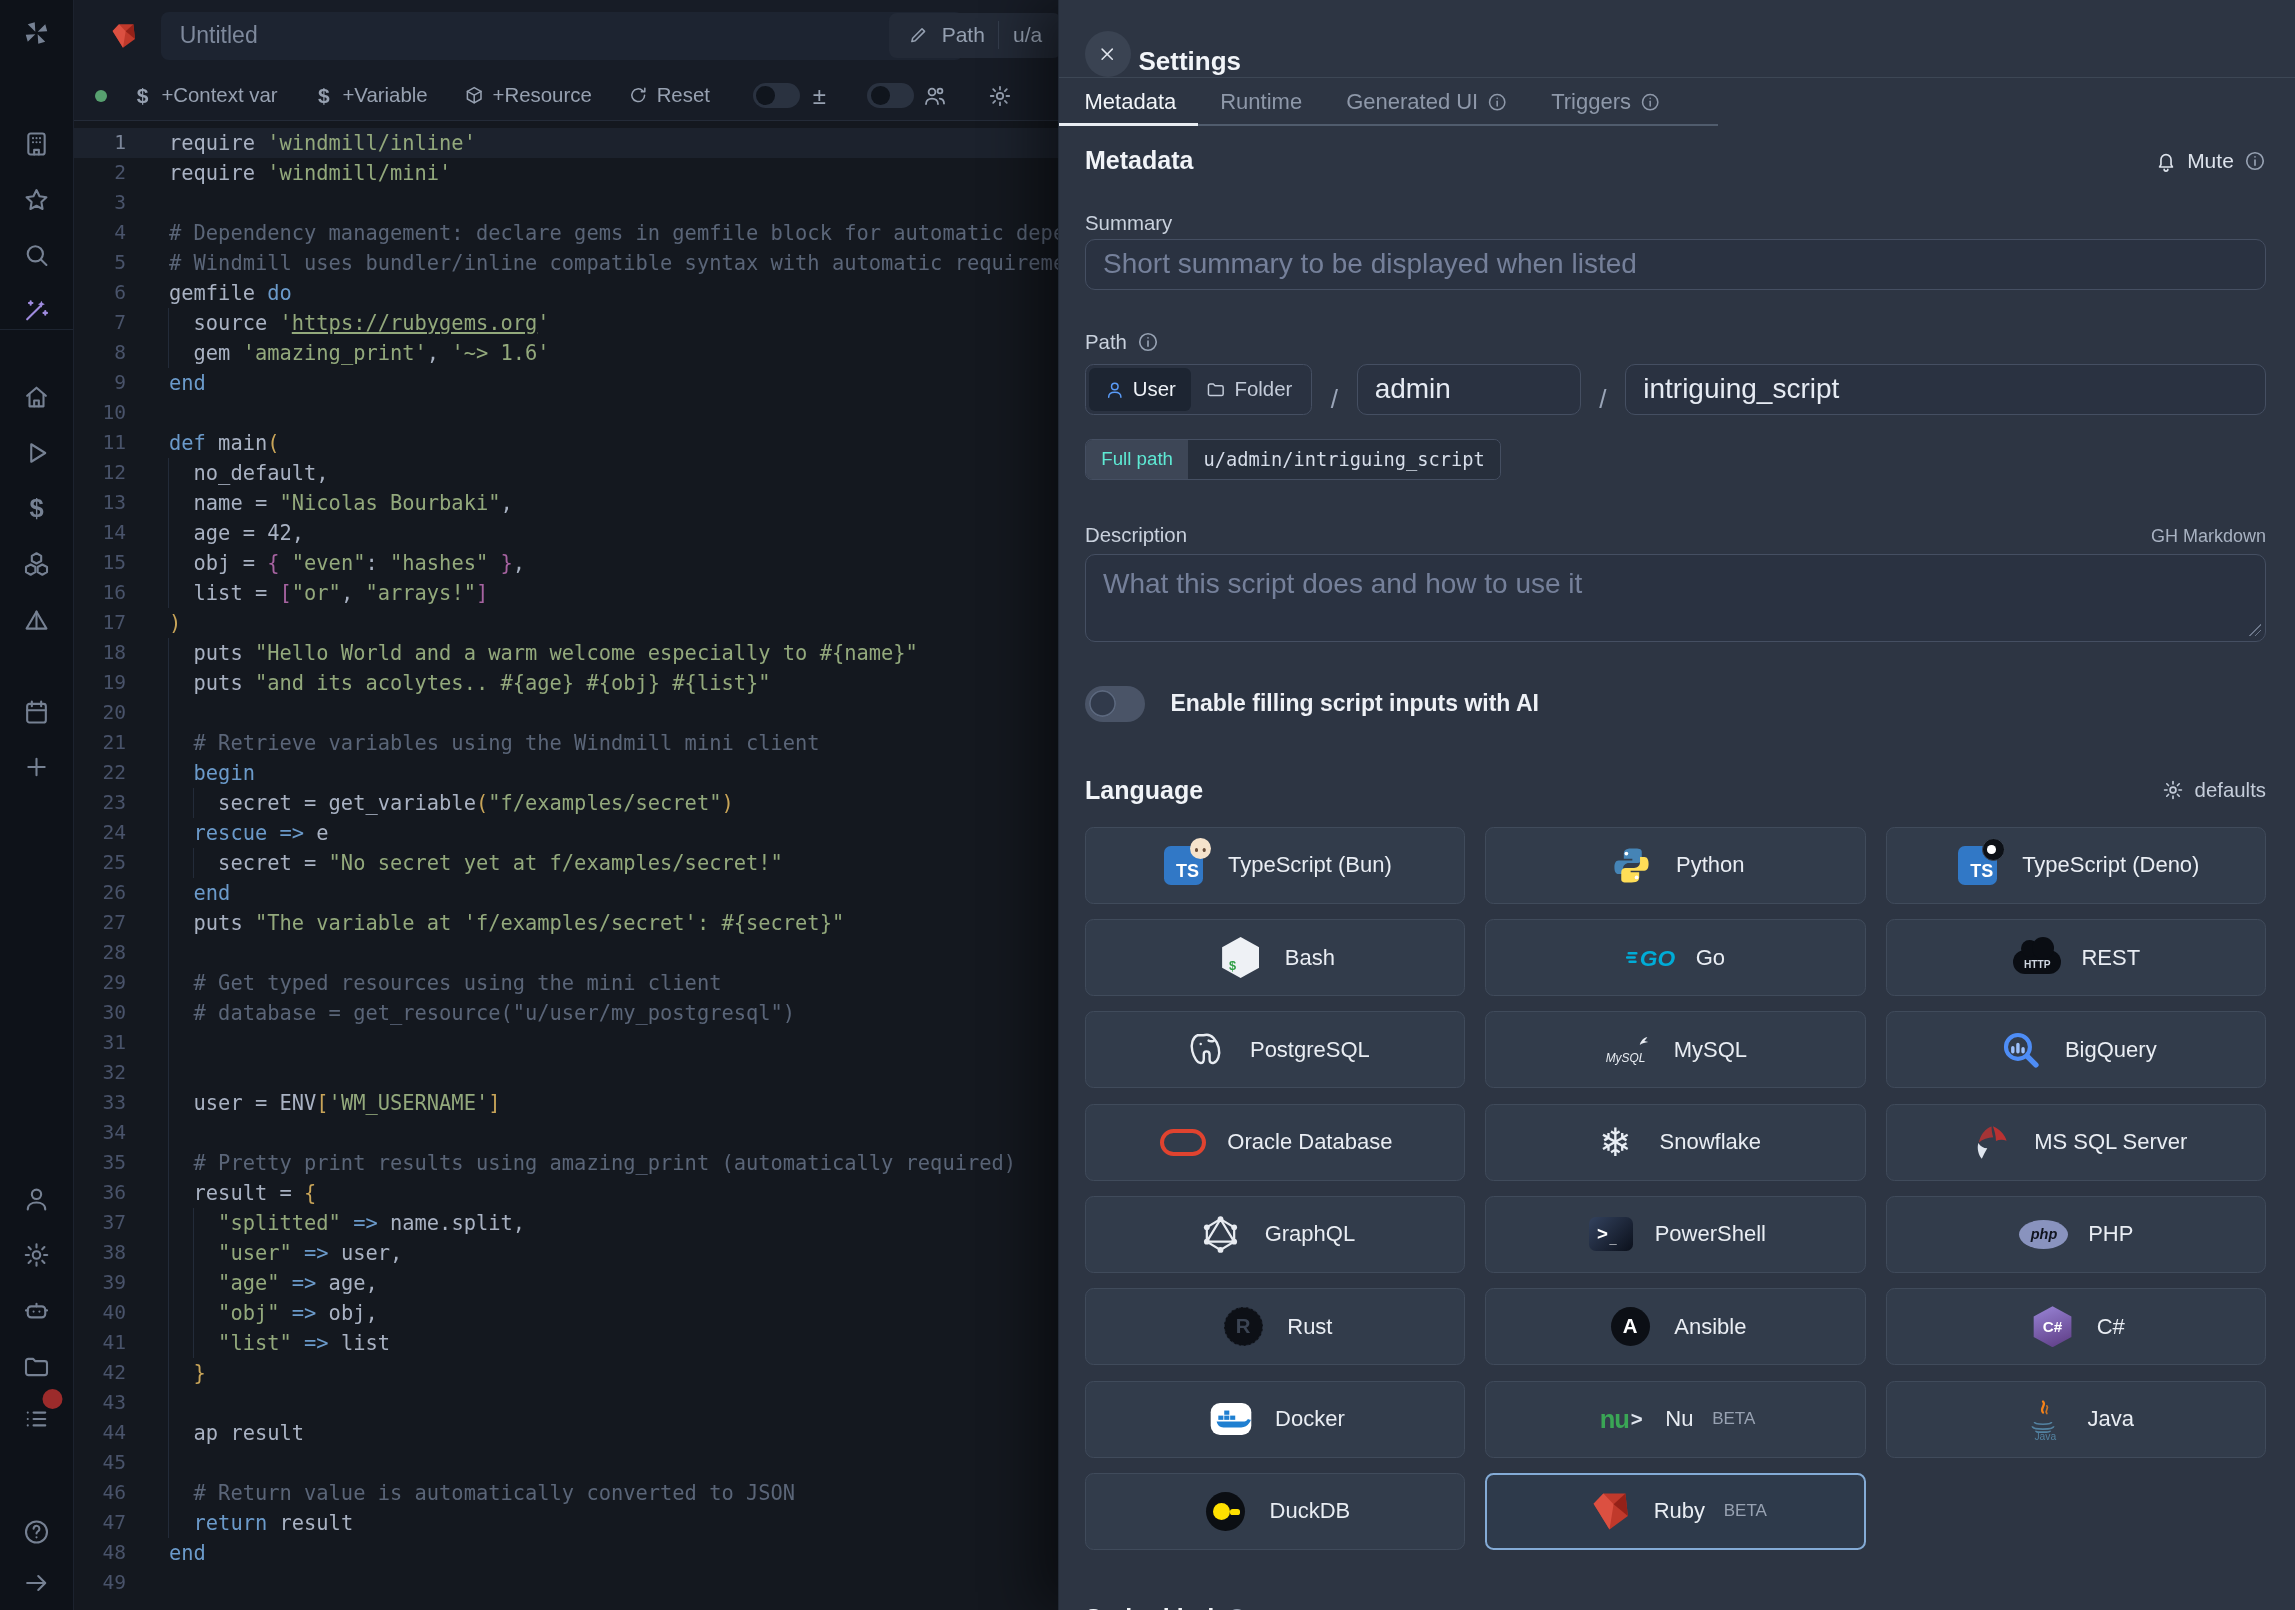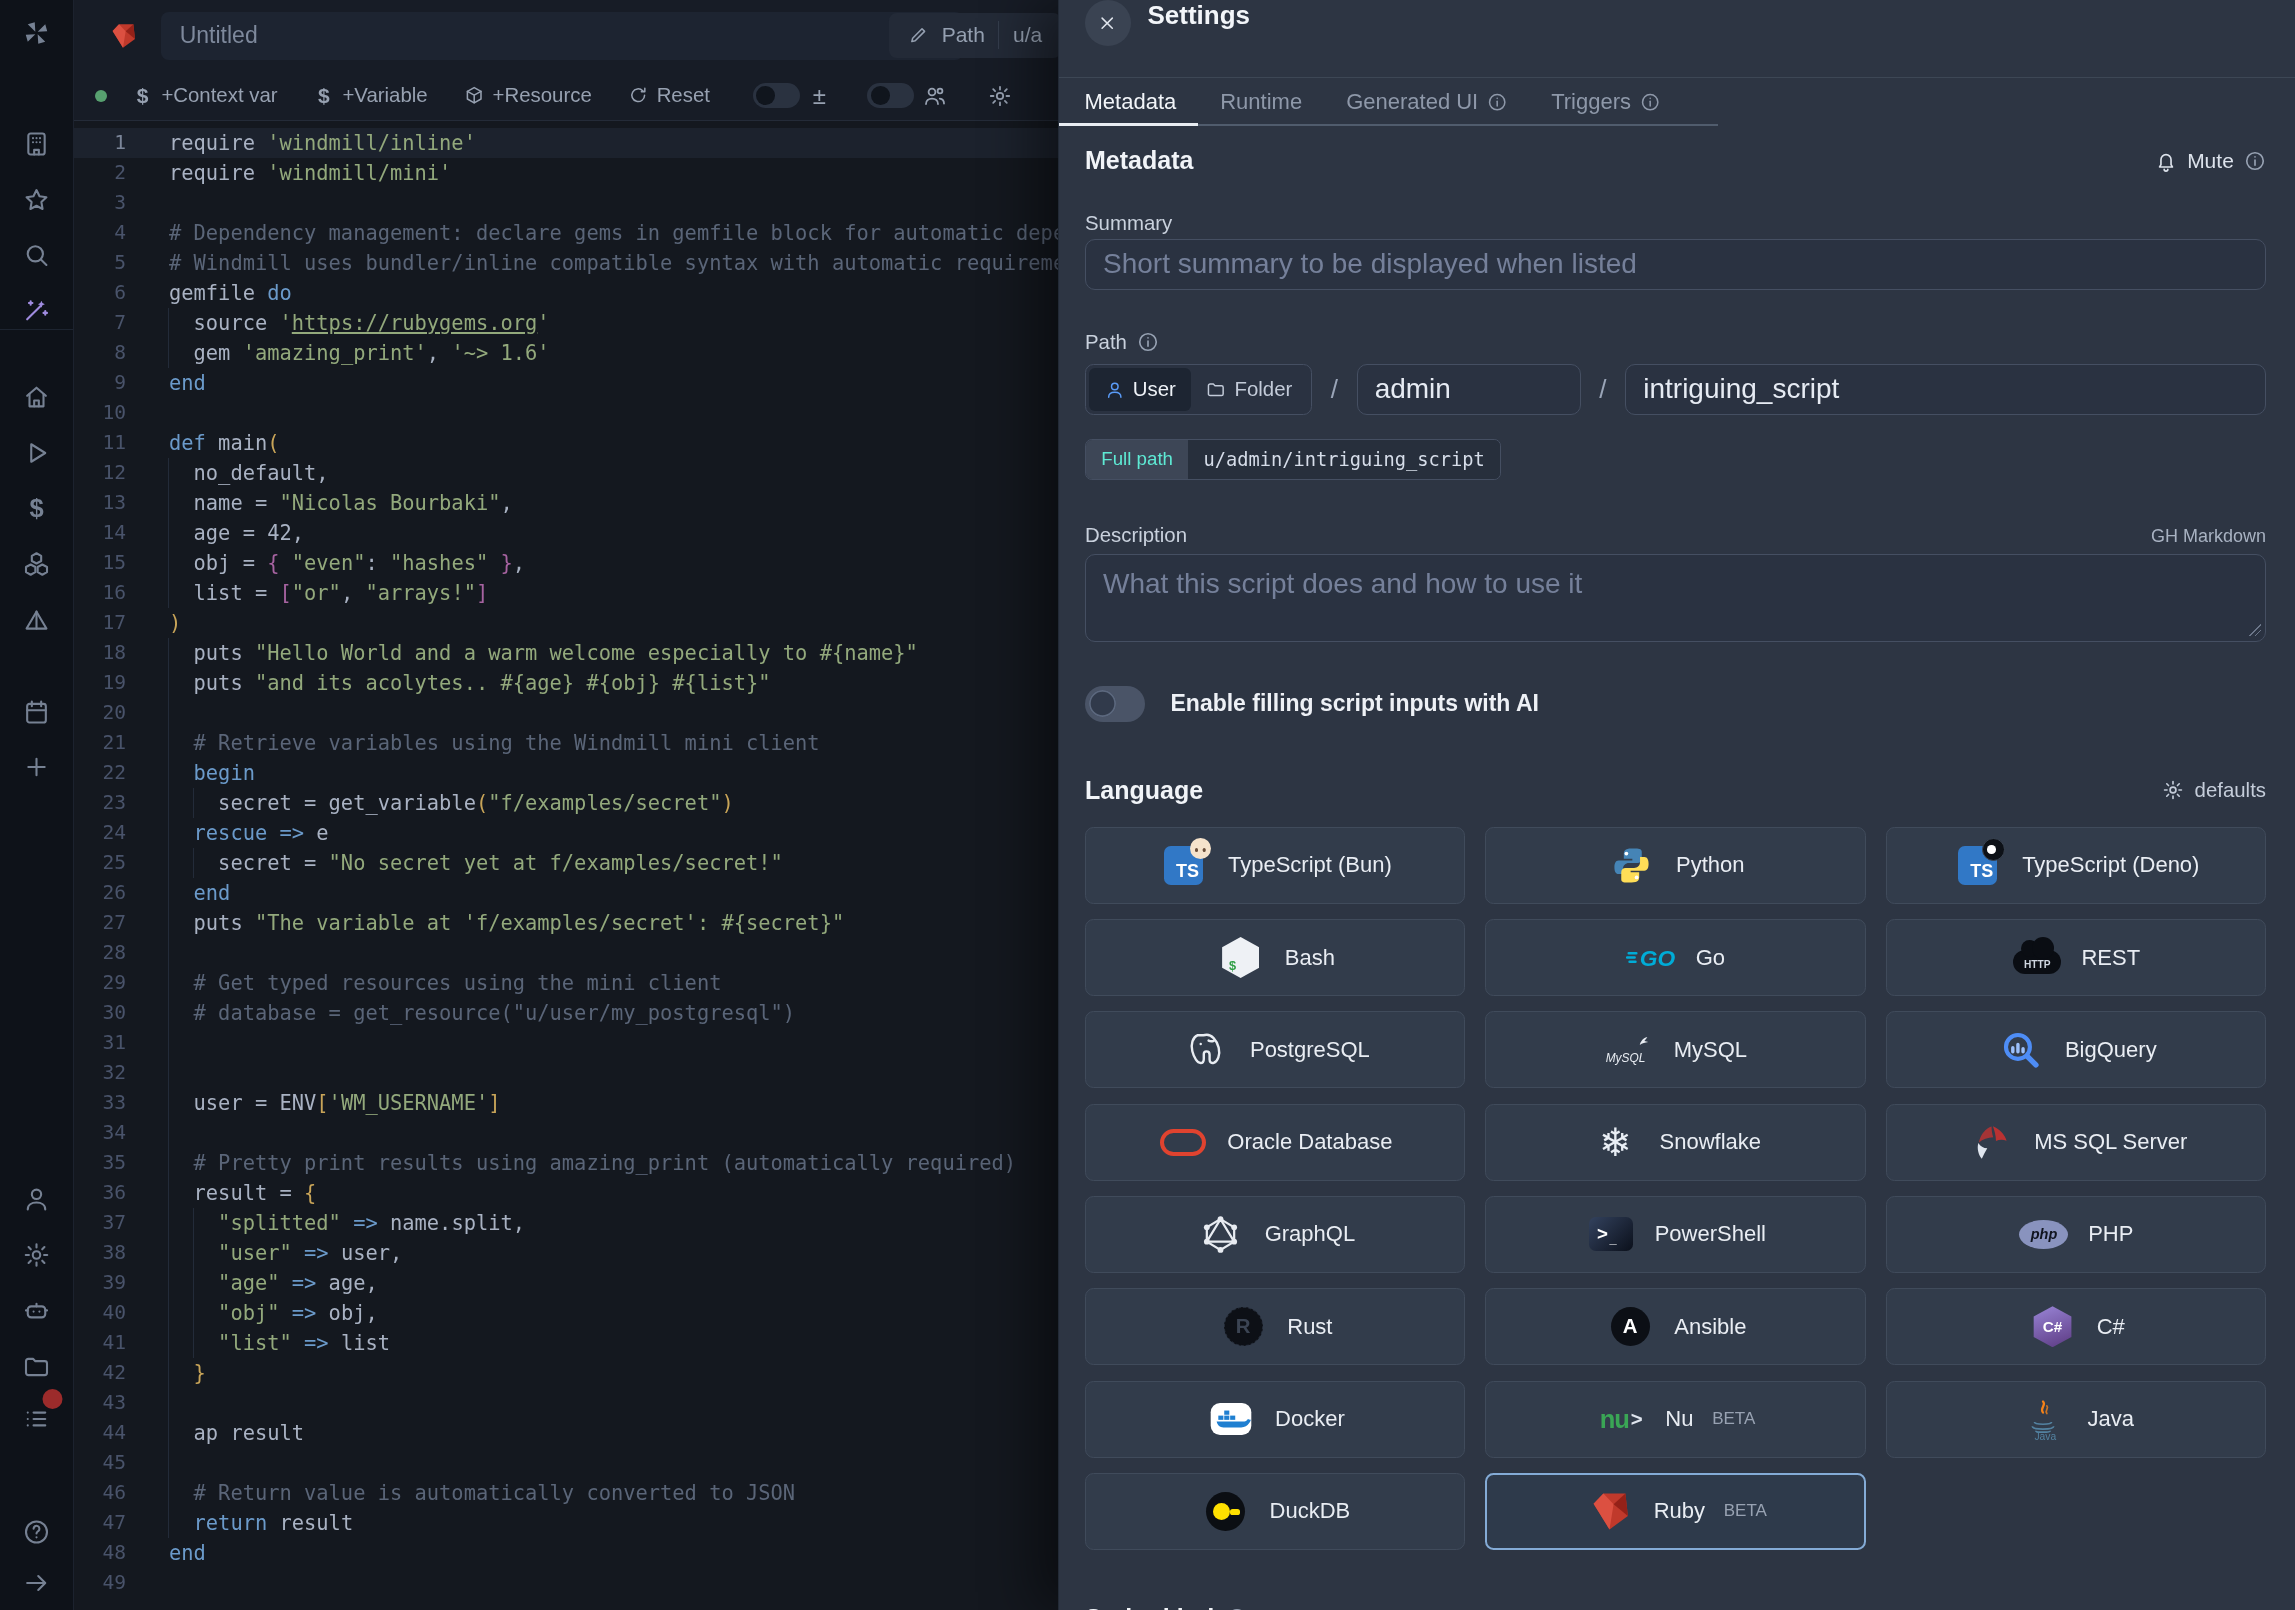--- a/index.html
+++ b/index.html
@@ -38,42 +38,42 @@
   .line.hl{background:#1c222d}
   .ln{width:53px;text-align:right;color:#49536a;font-size:19.6px;flex:none;user-select:none}
   .line.hl .ln{color:#7b8699}
   .code{margin-left:43px}
   .guide{position:absolute;top:0;bottom:0;width:0.9px;background:#232b39}
   .t{color:#a9b2c3}.c{color:#5a6578}.s{color:#93a97c}.k{color:#6b9aca}.y{color:#c8a458}.p{color:#a763a1}
   .u{color:#93a97c;text-decoration:underline}
 
   
   #drawer{position:absolute;left:1058px;top:0;width:1237px;height:100%;background:#2d3543;z-index:5;box-shadow:-25.5px 0 51px rgba(0,0,0,.45);display:flex;flex-direction:column;border-left:0.9px solid #222a36}
-  .d-header{height:77px;flex:none;display:flex;align-items:flex-start;gap:17px;padding:0 25.5px;border-bottom:0.9px solid #3d4755}
+  .d-header{height:77px;flex:none;display:flex;align-items:flex-end;gap:8px;padding:0 25.5px;border-bottom:0.9px solid #3d4755}
   .close-btn{width:46px;height:46px;border-radius:50%;background:#3a4352;color:#dfe4ec;display:flex;align-items:center;justify-content:center;cursor:pointer;flex:none}
   .close-btn .icn{width:20.4px;height:20.4px}
   .d-title{font-size:26px;font-weight:700;color:#f2f5f9}
   #tabs{height:48px;flex:none;display:flex;align-items:stretch;position:relative}
   #tabs::before{content:"";position:absolute;left:0;bottom:0;width:659px;height:1.7px;background:#505c6d}
   .tab{padding:0 22px;display:flex;align-items:center;gap:8.5px;font-size:22px;color:#8e98a9;position:relative;cursor:pointer}
   .tab:first-child{padding-left:25.5px}
   .tab.active{color:#f2f5f9}
   .tab.active::after{content:"";position:absolute;left:0;right:0;bottom:0;height:3.4px;background:#e9edf3;z-index:1}
   .tab .icn{width:20.4px;height:20.4px;color:#8e98a9}
   .d-content{flex:1;padding:20.4px 30px 0 26px;overflow:hidden}
   .sec-row{display:flex;align-items:center;justify-content:space-between}
   .h2{font-size:25px;font-weight:600;color:#f1f4f8;display:flex;align-items:center;gap:12px}
   .mute{display:flex;align-items:center;gap:10.2px;color:#dde3ec;font-size:21px;cursor:pointer}
   .icn-sm{width:22px;height:22px}
   .info{color:#97a2b3}
   .lbl{font-size:20.4px;color:#c9d1dd;display:flex;align-items:center;gap:10.2px}
   .input{background:#2a3241;border:0.9px solid #454f62;border-radius:10px;height:51px;display:flex;align-items:center;padding:0 17px;font-size:28px;box-sizing:border-box}
   .ph{color:#75809a}
   .val{color:#e6ebf3}
-  .path-row{display:flex;align-items:center;margin-top:10.2px}
+  .path-row{display:flex;align-items:flex-end;margin-top:10.2px}
   .seg{display:flex;background:#2a3241;border:0.9px solid #454f62;border-radius:8.5px;padding:3.4px;height:51px;box-sizing:border-box}
   .seg-item{display:flex;align-items:center;gap:8.5px;padding:0 15.3px;border-radius:6px;font-size:20.4px;color:#c3cbd9;cursor:pointer}
   .seg-item .icn{width:19.6px;height:19.6px}
   .seg-item.sel{background:#1d2532;color:#eef2f7}
   .seg-item.sel .icn{color:#5a9cf8}
   .slash{font-size:26px;color:#9aa5b8;margin:0 18.7px;font-weight:300}
   .fullpath{display:inline-flex;border:0.9px solid #454f62;border-radius:6.8px;overflow:hidden;height:39px;align-items:stretch;margin-top:24px}
   .fp-label{background:#3d4656;color:#5eead4;font-size:18.7px;display:flex;align-items:center;padding:0 15.3px}
   .fp-value{background:#272f3c;color:#d6dde9;font-family:"DejaVu Sans Mono",monospace;font-size:18.7px;display:flex;align-items:center;padding:0 15.3px}
   .textarea{height:88px;align-items:flex-start;padding:13.6px 17px;position:relative}

